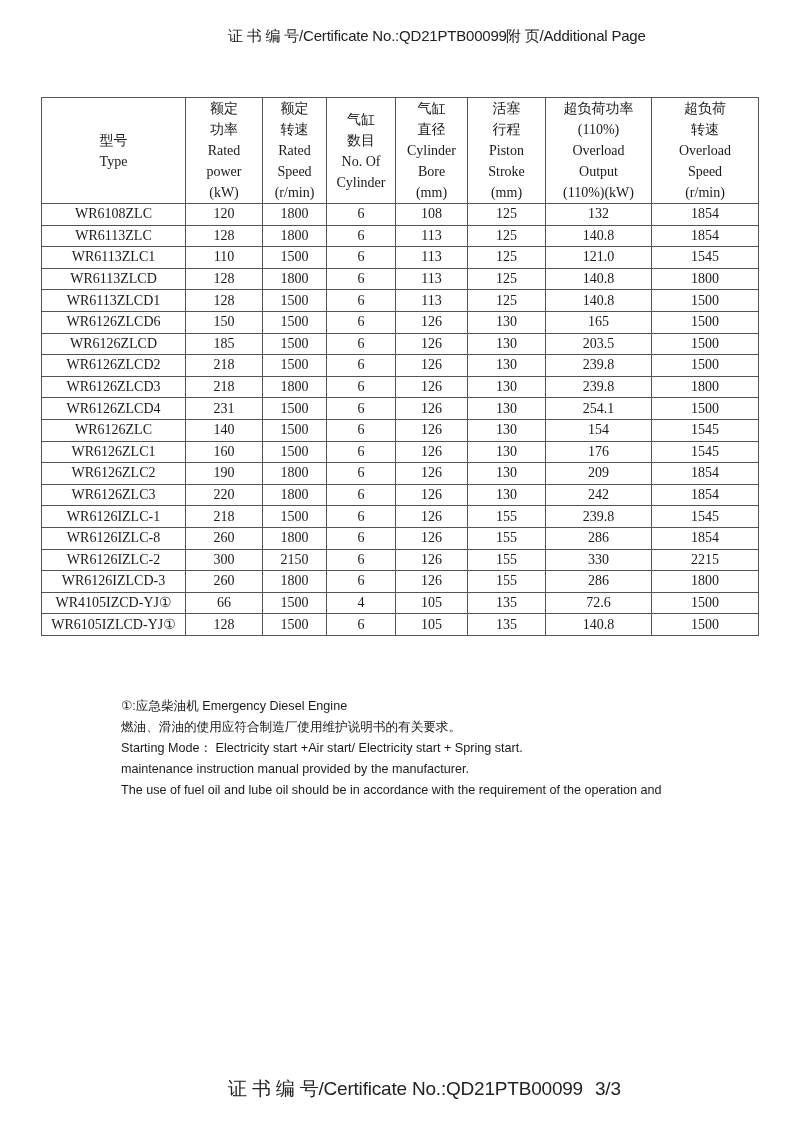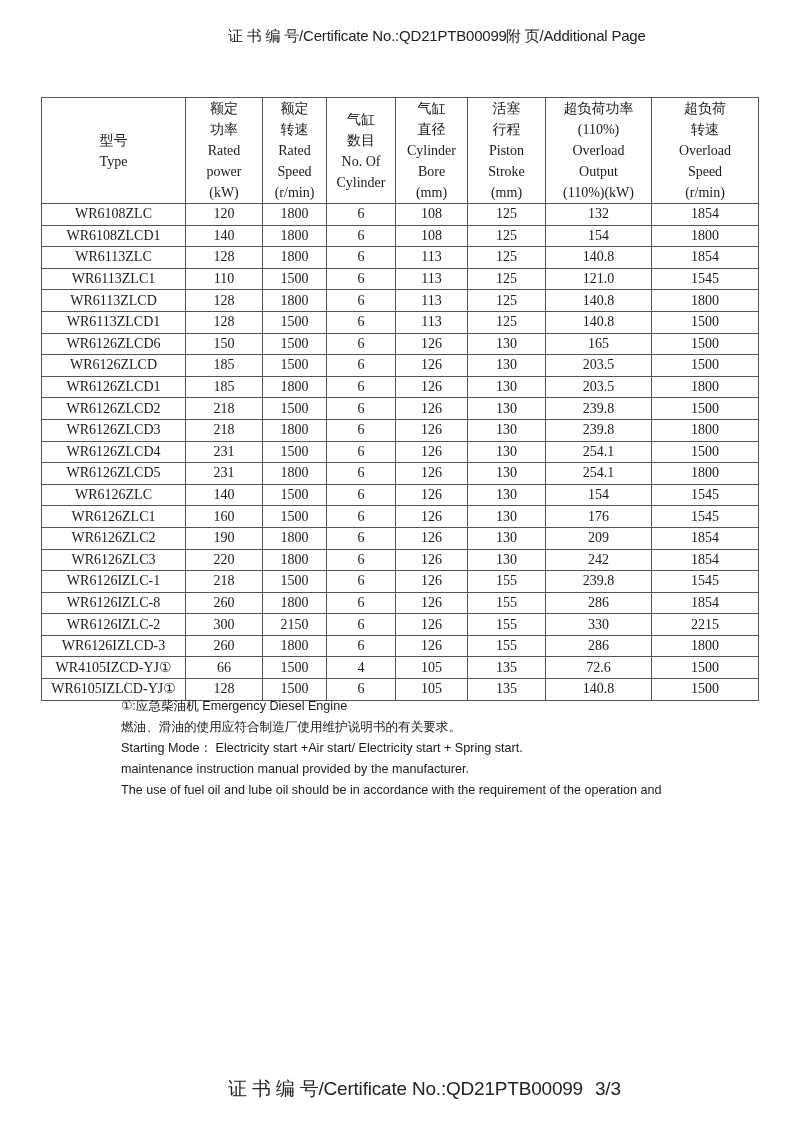--- a/index.html
+++ b/index.html
@@ -74,30 +74,20 @@
         <td>WR6108ZLC</td>
         <td>120</td>
         <td>1800</td>
         <td>6</td>
         <td>108</td>
         <td>125</td>
         <td>132</td>
         <td>1854</td>
       </tr>
       <tr>
-        <td>WR6108ZLCD1</td>
-        <td>140</td>
-        <td>1800</td>
-        <td>6</td>
-        <td>108</td>
-        <td>125</td>
-        <td>154</td>
-        <td>1800</td>
-      </tr>
-      <tr>
         <td>WR6113ZLC</td>
         <td>128</td>
         <td>1800</td>
         <td>6</td>
         <td>113</td>
         <td>125</td>
         <td>140.8</td>
         <td>1854</td>
       </tr>
       <tr>
@@ -144,30 +134,20 @@
         <td>WR6126ZLCD</td>
         <td>185</td>
         <td>1500</td>
         <td>6</td>
         <td>126</td>
         <td>130</td>
         <td>203.5</td>
         <td>1500</td>
       </tr>
       <tr>
-        <td>WR6126ZLCD1</td>
-        <td>185</td>
-        <td>1800</td>
-        <td>6</td>
-        <td>126</td>
-        <td>130</td>
-        <td>203.5</td>
-        <td>1800</td>
-      </tr>
-      <tr>
         <td>WR6126ZLCD2</td>
         <td>218</td>
         <td>1500</td>
         <td>6</td>
         <td>126</td>
         <td>130</td>
         <td>239.8</td>
         <td>1500</td>
       </tr>
       <tr>
@@ -182,30 +162,20 @@
       </tr>
       <tr>
         <td>WR6126ZLCD4</td>
         <td>231</td>
         <td>1500</td>
         <td>6</td>
         <td>126</td>
         <td>130</td>
         <td>254.1</td>
         <td>1500</td>
-      </tr>
-      <tr>
-        <td>WR6126ZLCD5</td>
-        <td>231</td>
-        <td>1800</td>
-        <td>6</td>
-        <td>126</td>
-        <td>130</td>
-        <td>254.1</td>
-        <td>1800</td>
       </tr>
       <tr>
         <td>WR6126ZLC</td>
         <td>140</td>
         <td>1500</td>
         <td>6</td>
         <td>126</td>
         <td>130</td>
         <td>154</td>
         <td>1545</td>

